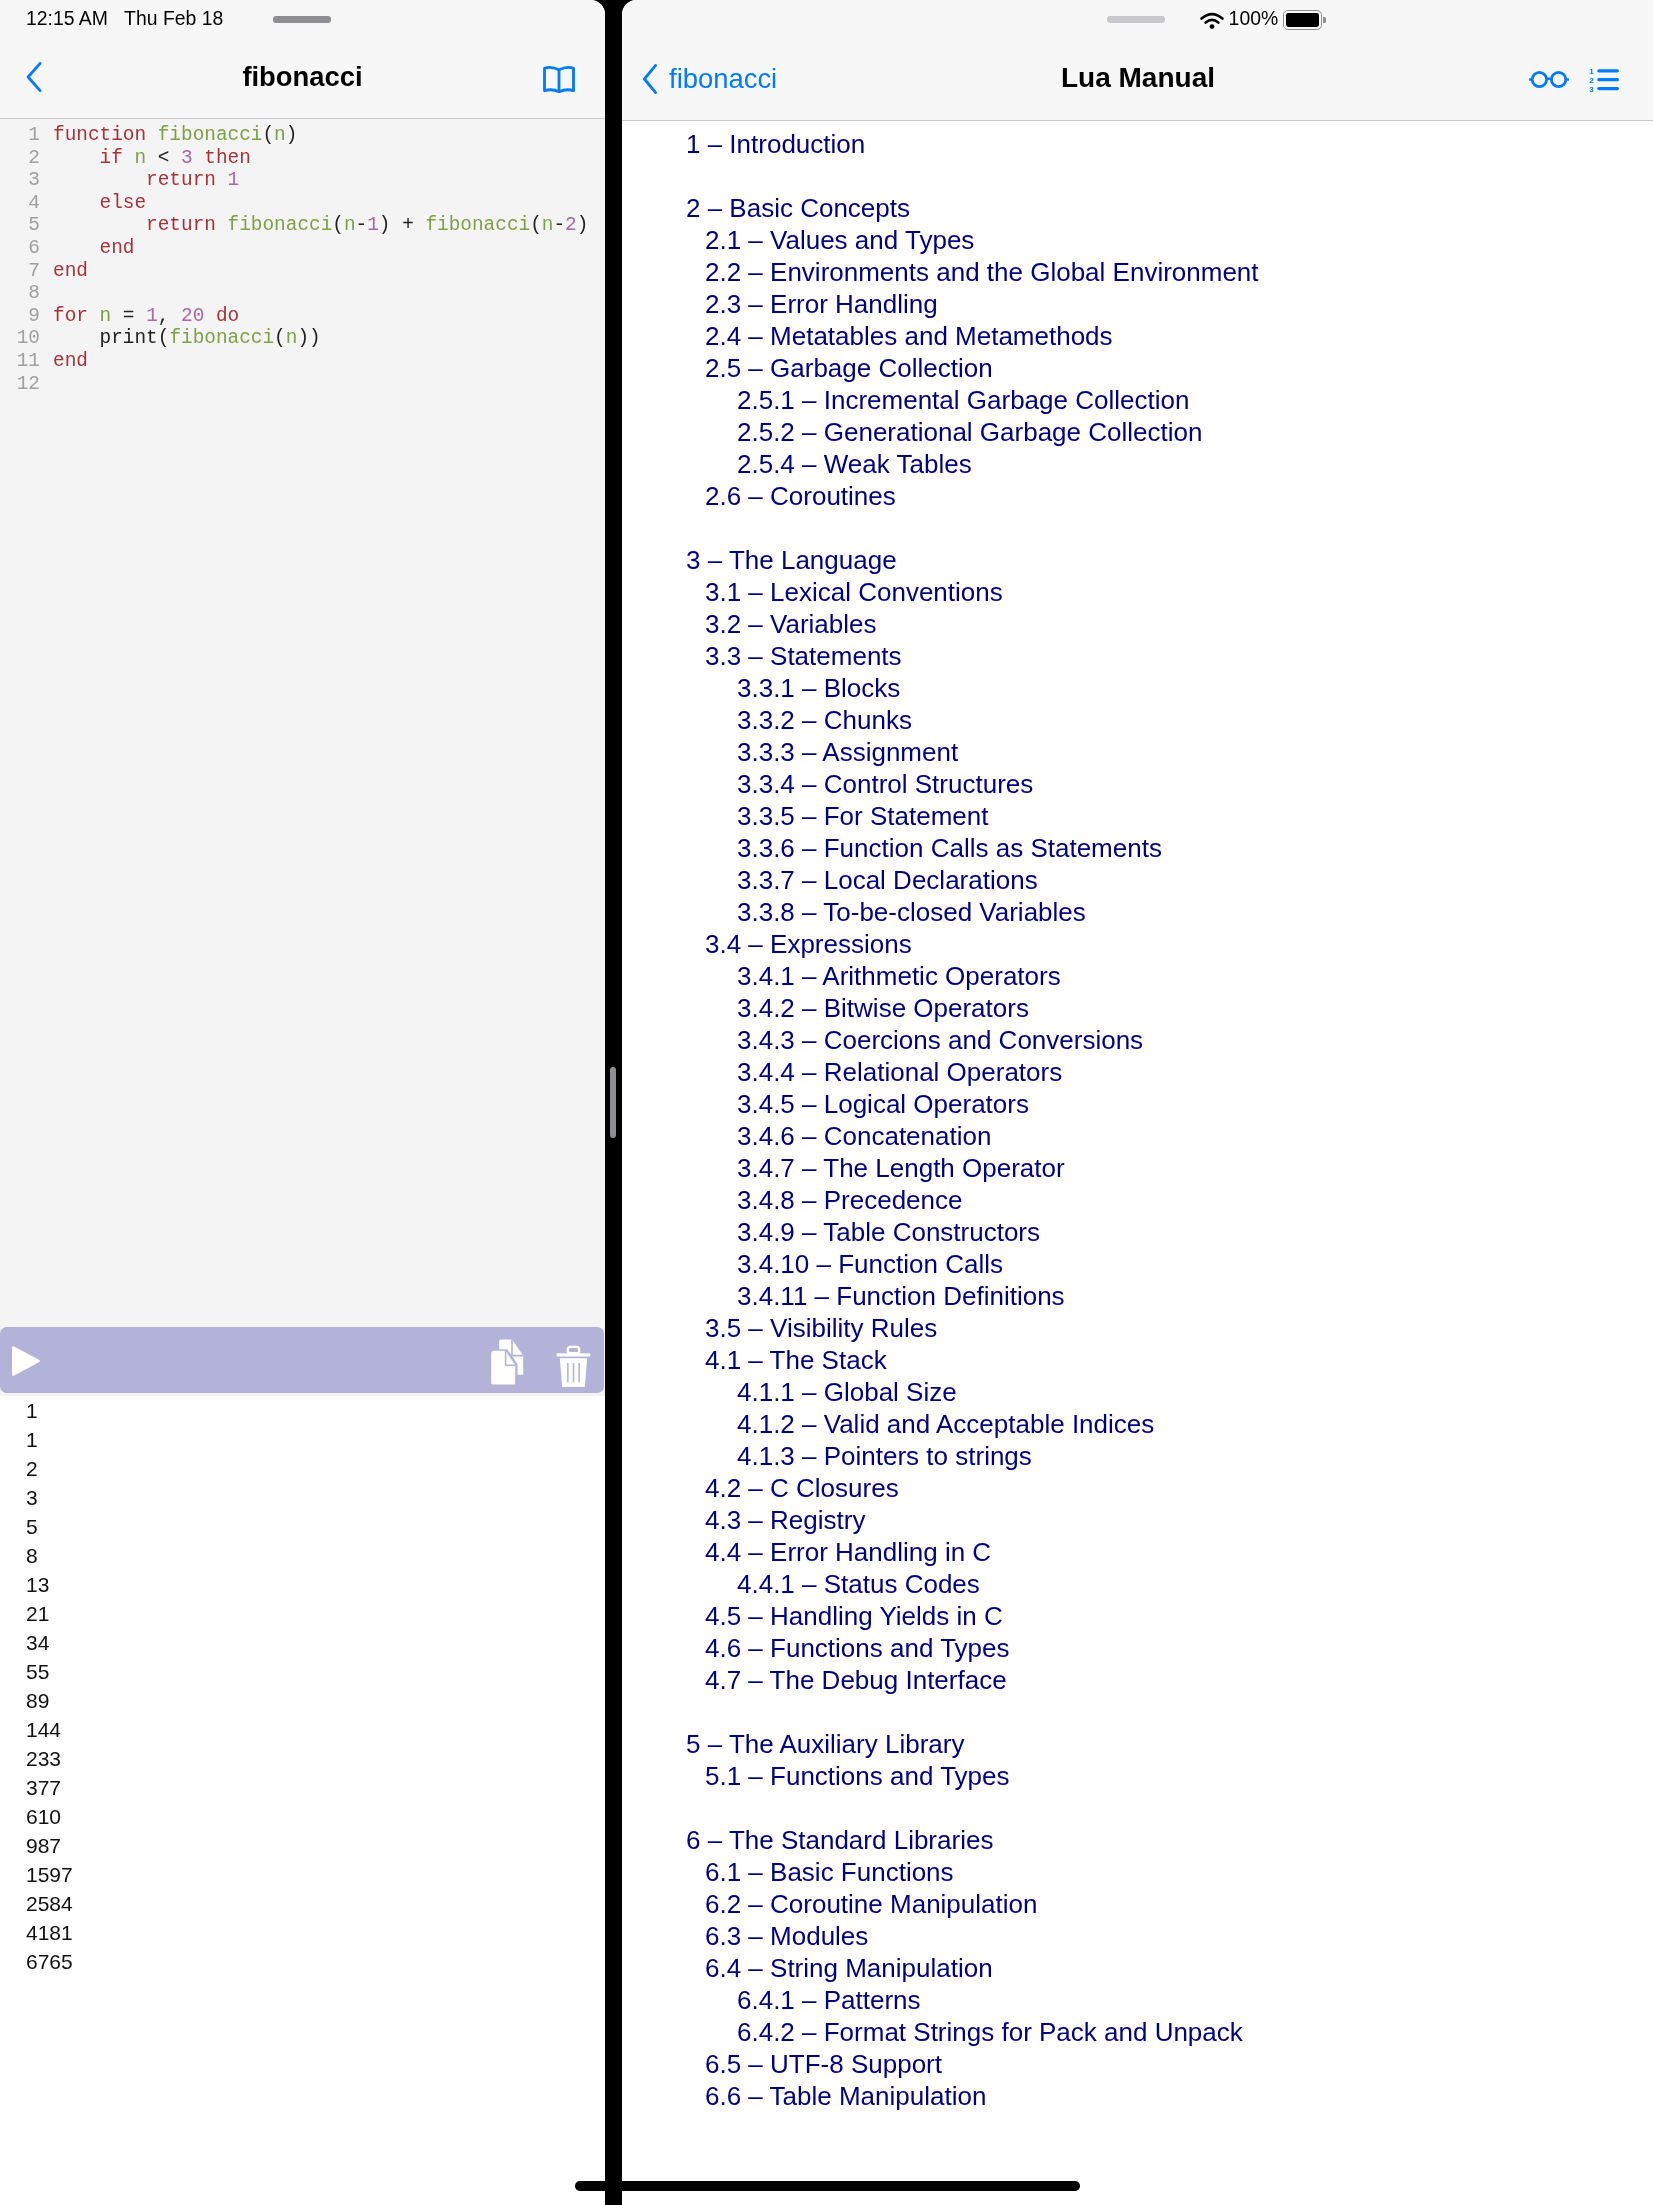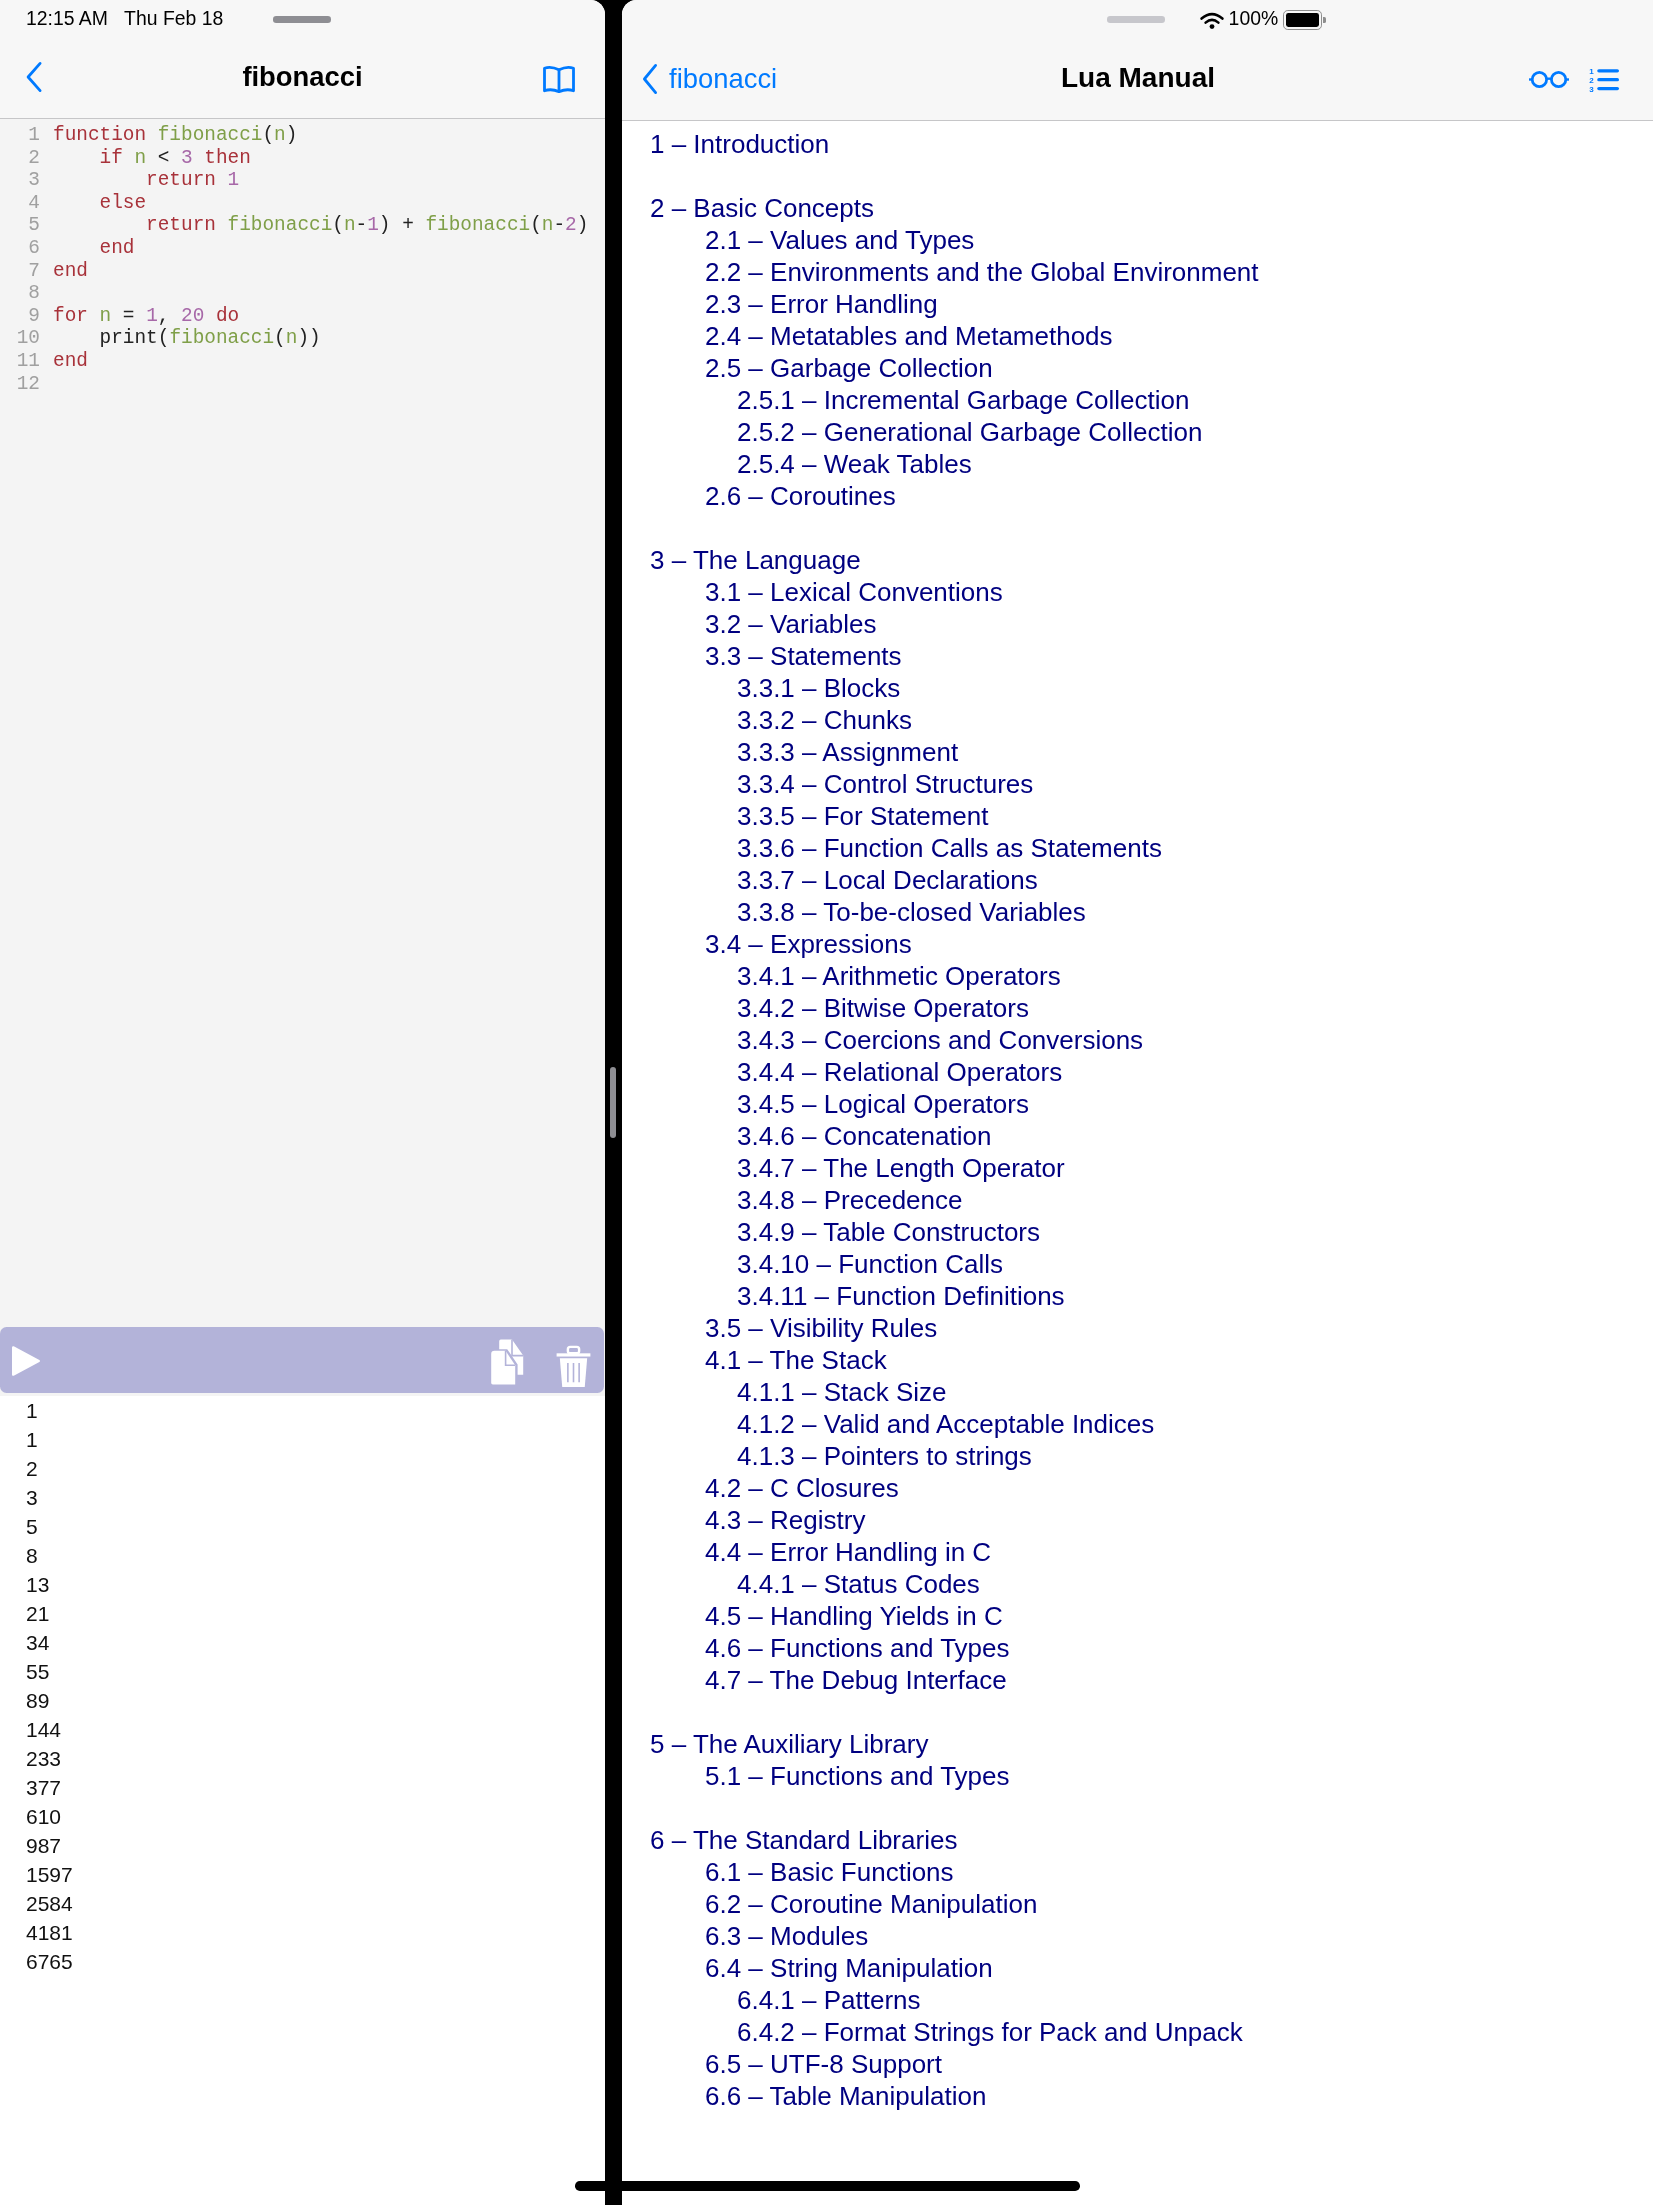--- a/index.html
+++ b/index.html
@@ -45,21 +45,21 @@
   .right { position: absolute; left: 622px; top: 0; width: 1032px; height: 2171px; background: #fff; border-top-left-radius: 14.5px; overflow: hidden; }
   .rnav { position: absolute; top: 0; left: 0; right: 0; height: 121px; background: #f7f7f7; border-bottom: 1.6px solid #c6c6c8; }
   .rback { position: absolute; left: 19.4px; top: 63px; display: flex; align-items: center; gap: 9.7px; color: #007aff; font-size: 27.4px; }
   .rback-chev { width: 18px; height: 32px; }
   .rtitle { position: absolute; top: 78px; left: 0; right: 0; text-align: center; transform: translateY(-50%); font-size: 28px; font-weight: bold; color: #000; }
   .glasses-btn { position: absolute; left: 907px; top: 69px; width: 40px; height: 21px; }
   .list-btn { position: absolute; left: 967px; top: 66px; width: 31px; height: 27.4px; }
 
   .toc { position: absolute; top: 128px; left: 0; right: 0; bottom: 8px; overflow: hidden; }
   .toc-item { display: block; height: 32px; line-height: 32px; font-size: 26px; color: #000080; white-space: nowrap; text-decoration: none; }
-  .lvl0 { padding-left: 28px; }
+  .lvl0 { padding-left: 64px; }
   .lvl1 { padding-left: 83px; }
   .lvl2 { padding-left: 115px; }
   .gap { margin-top: 32px; }
 
   .home-indicator { position: absolute; left: 575px; top: 2181px; width: 505px; height: 9.7px; border-radius: 4.8px; background: #000; }
   .bottom-strip { position: absolute; left: 622px; top: 2171px; width: 1032px; height: 34px; background: #fff; }
 </style>
 </head>
 <body>
 
@@ -182,21 +182,21 @@
       <a class="toc-item lvl2">3.4.4 – Relational Operators</a>
       <a class="toc-item lvl2">3.4.5 – Logical Operators</a>
       <a class="toc-item lvl2">3.4.6 – Concatenation</a>
       <a class="toc-item lvl2">3.4.7 – The Length Operator</a>
       <a class="toc-item lvl2">3.4.8 – Precedence</a>
       <a class="toc-item lvl2">3.4.9 – Table Constructors</a>
       <a class="toc-item lvl2">3.4.10 – Function Calls</a>
       <a class="toc-item lvl2">3.4.11 – Function Definitions</a>
       <a class="toc-item lvl1">3.5 – Visibility Rules</a>
       <a class="toc-item lvl1">4.1 – The Stack</a>
-      <a class="toc-item lvl2">4.1.1 – Stack Size</a>
+      <a class="toc-item lvl2">4.1.1 – Global Size</a>
       <a class="toc-item lvl2">4.1.2 – Valid and Acceptable Indices</a>
       <a class="toc-item lvl2">4.1.3 – Pointers to strings</a>
       <a class="toc-item lvl1">4.2 – C Closures</a>
       <a class="toc-item lvl1">4.3 – Registry</a>
       <a class="toc-item lvl1">4.4 – Error Handling in C</a>
       <a class="toc-item lvl2">4.4.1 – Status Codes</a>
       <a class="toc-item lvl1">4.5 – Handling Yields in C</a>
       <a class="toc-item lvl1">4.6 – Functions and Types</a>
       <a class="toc-item lvl1">4.7 – The Debug Interface</a>
       <a class="toc-item lvl0 gap">5 – The Auxiliary Library</a>

